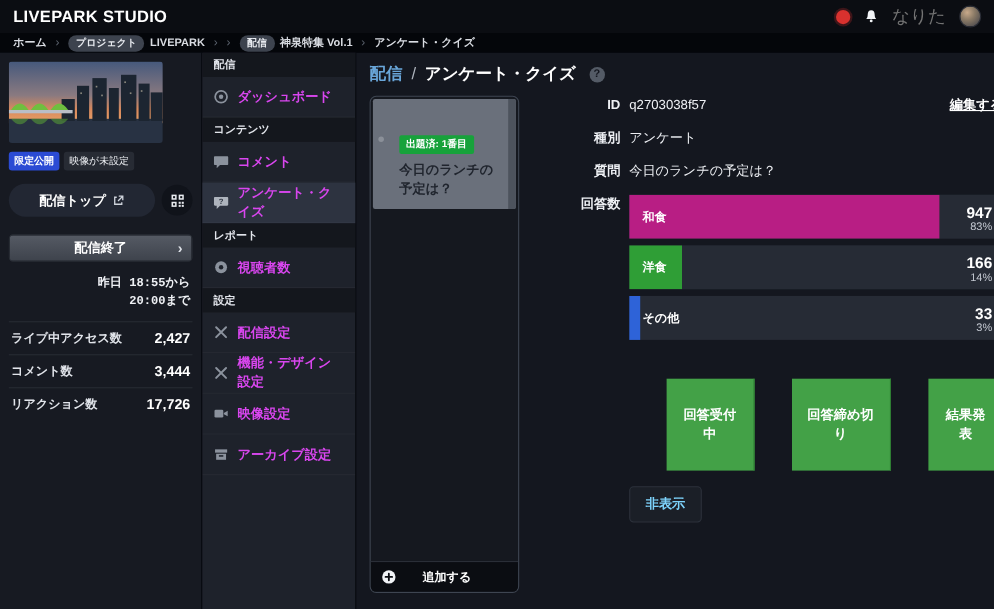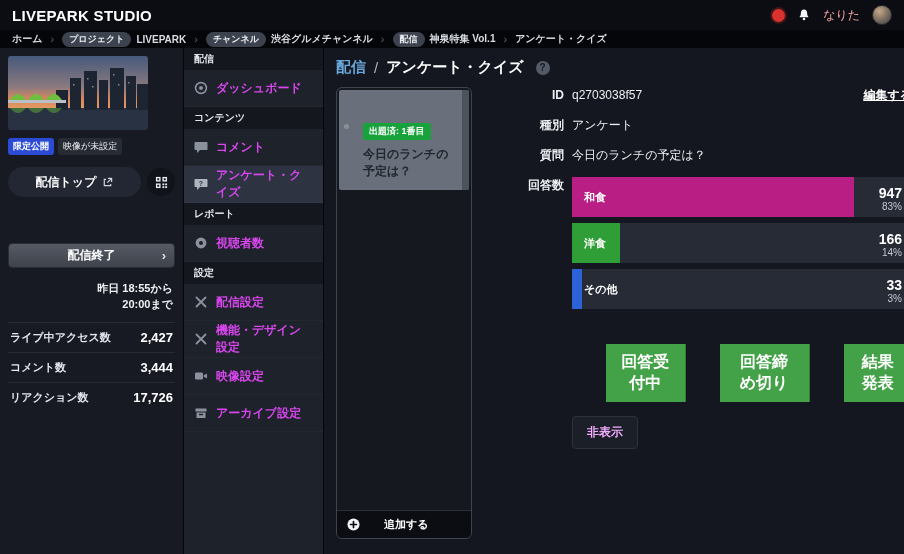--- a/index.html
+++ b/index.html
@@ -8,41 +8,41 @@
     font-family:"Liberation Sans","DejaVu Sans",sans-serif;
     background:#14171f; color:#e6e9ee; overflow:hidden;
     -webkit-font-smoothing:antialiased;
   }
   
   .topbar { height:30px; background:#0b0d12; display:flex; align-items:center; padding:0 12px; }
   .app-title { font-size:15px; font-weight:800; letter-spacing:.3px; color:#fff; }
   .topbar-right { margin-left:auto; display:flex; align-items:center; gap:12px; }
   .record-dot { width:13px; height:13px; border-radius:50%; background:#d8312e; box-shadow:0 0 0 2px rgba(216,49,46,.25); }
   .bell { width:14px; height:14px; display:block; }
-  .user-name { font-size:12px; color:#fca5a5; }
+  .user-name { font-size:16px; color:#737373; }
   .avatar { width:20px; height:20px; border-radius:50%; background:radial-gradient(circle at 35% 30%, #c8a98a 0%, #8a7a66 40%, #3a3c46 100%); border:1px solid #2a2d36; }
   
   .breadcrumb { height:18px; background:#04060a; display:flex; align-items:center; gap:8px; padding:0 12px; font-size:10px; color:#d9dce2; font-weight:700; white-space:nowrap; }
   .crumb { display:flex; align-items:center; gap:5px; cursor:pointer; }
   .crumb-pill { background:#3d434e; color:#e7eaef; border-radius:8px; padding:1px 7px; font-size:9px; font-weight:700; }
   .crumb-sep { color:#5d646f; font-size:11px; font-weight:400; }
   
   .layout { display:flex; height:506px; }
   
   .stream { width:184px; background:#171a22; border-right:1px solid #04060a; padding:8px; flex-shrink:0; }
   .thumb { width:140px; height:74px; border-radius:3px; overflow:hidden; display:block; }
   .badge-row { display:flex; gap:4px; margin-top:8px; }
   .pill-blue { background:#2b4bd4; color:#fff; font-size:9px; font-weight:700; padding:2px 5px; border-radius:3px; }
   .pill-dark { background:#272b34; color:#eef0f4; font-size:9px; font-weight:400; padding:2px 5px; border-radius:3px; }
   .top-row { display:flex; align-items:center; gap:6px; margin-top:12px; }
   .btn-top { flex:1; height:30px; background:#222733; border:none; border-radius:15px; color:#fff; font-size:12px; font-weight:700; display:flex; align-items:center; justify-content:center; gap:6px; cursor:pointer; font-family:inherit; }
   .btn-qr { width:28px; height:28px; border-radius:50%; background:#10131a; border:none; display:flex; align-items:center; justify-content:center; cursor:pointer; }
-  .btn-end { width:100%; height:25px; margin-top:46px; background:linear-gradient(#555a64,#3e434c); border:1px solid #2a2e36; border-radius:4px; color:#fff; font-size:12px; font-weight:800; display:flex; align-items:center; justify-content:center; position:relative; cursor:pointer; font-family:inherit;text-align:center; }
+  .btn-end { width:100%; height:25px; margin-top:16px; background:linear-gradient(#555a64,#3e434c); border:1px solid #2a2e36; border-radius:4px; color:#fff; font-size:12px; font-weight:800; display:flex; align-items:center; justify-content:center; position:relative; cursor:pointer; font-family:inherit;text-align:center; }
   .btn-end .chev { position:absolute; right:8px; font-size:13px; font-weight:700; color:#dfe3e9; }
-  .schedule { text-align:right; font-size:11px; font-weight:700; line-height:16px; margin:12px 2px 10px 0; color:#eef0f4; }
+  .schedule { text-align:right; font-size:11px; font-weight:700; line-height:16px; margin:12px 2px 10px 0; color:#eef0f4;font-family:Liberation Mono, monospace; }
   .stat-row { display:flex; align-items:center; justify-content:space-between; border-top:1px solid #272b34; padding:7px 2px; }
   .stat-label { font-size:11px; font-weight:700; color:#e2e5eb; }
   .stat-value { font-size:13px; font-weight:800; color:#fff; }
   
   .sidenav { width:140px; background:#1e222b; border-right:1px solid #04060a; flex-shrink:0; }
   .nav-header { background:#14171d; font-size:10px; font-weight:800; color:#e2e5eb; padding:4px 10px; }
   .nav-item { display:flex; align-items:center; gap:8px; height:37px; padding:0 10px; font-size:12px; font-weight:700; color:#d946ef; border-bottom:1px solid rgba(255,255,255,.03); cursor:pointer; }
   .nav-item.active { background:#2d3340; }
   .nav-ico { width:14px; height:14px; flex-shrink:0; display:block; }
   
@@ -70,23 +70,23 @@
   .d-value { margin-left:8px; font-size:12px; color:#eef0f4; line-height:17px; }
   .edit-link { margin-left:auto; font-size:12px; font-weight:800; color:#fff; text-decoration:underline; cursor:pointer; }
   .bars { margin-left:8px; flex:1; display:flex; flex-direction:column; gap:6px; }
   .bar-row { position:relative; height:40px; background:#262b35; overflow:hidden; }
   .bar-fill { position:absolute; left:0; top:0; bottom:0; }
   .bar-label { position:absolute; left:12px; top:50%; transform:translateY(-50%); font-size:11px; font-weight:700; color:#fff; z-index:2; }
   .bar-value { position:absolute; right:10px; top:8px; text-align:right; z-index:2; }
   .bar-count { font-size:14px; font-weight:800; color:#fff; line-height:16px; }
   .bar-pct { font-size:10px; color:#c3c8d1; line-height:12px; }
   .status-group { display:inline-flex; margin:22px 0 0 44px; border-radius:4px; overflow:hidden; }
-  .status-btn { background:#43a147; color:#fff; border:none; font-size:16px; font-weight:800; padding:8px 14px; cursor:pointer; border-right:1px solid #2e7d33; font-family:inherit;margin-left:34px; }
+  .status-btn { background:#43a147; color:#fff; border:none; font-size:12px; font-weight:800; padding:25px 14px; cursor:pointer; border-right:1px solid #2e7d33; font-family:inherit;margin-left:34px; }
   .status-btn:last-child { border-right:none; }
-  .btn-hide { display:block; margin:14px 0 0 44px; background:#1b1f27; border:1px solid #2c313b; border-radius:4px; color:#f0abfc; font-size:12px; font-weight:700; padding:7px 14px; cursor:default; font-family:inherit; }
+  .btn-hide { display:block; margin:14px 0 0 44px; background:#1b1f27; border:1px solid #2c313b; border-radius:4px; color:#7dd3fc; font-size:12px; font-weight:700; padding:7px 14px; cursor:default; font-family:inherit; }
 </style>
 </head>
 <body>
 
 <header class="topbar">
   <div class="app-title">LIVEPARK STUDIO</div>
   <div class="topbar-right">
     <div class="record-dot"></div>
     <svg class="bell" viewBox="0 0 16 16">
       <path fill="#f2f4f7" d="M8 1.6c-2.3 0-3.6 1.7-3.6 4.2 0 3-.9 3.7-1.4 4.3-.2.2-.1.6.3.6h9.4c.4 0 .5-.4.3-.6-.5-.6-1.4-1.3-1.4-4.3 0-2.5-1.3-4.2-3.6-4.2z"></path>
@@ -100,24 +100,20 @@
 <nav class="breadcrumb">
   <span class="crumb">
     <span>ホーム</span>
   </span>
   <span class="crumb-sep">›</span>
   <span class="crumb">
     <span class="crumb-pill">プロジェクト</span>
     <span>LIVEPARK</span>
   </span>
   <span class="crumb-sep">›</span>
-  <span class="crumb">
-    <span class="crumb-pill">チャンネル</span>
-    <span>渋谷グルメチャンネル</span>
-  </span>
   <span class="crumb-sep">›</span>
   <span class="crumb">
     <span class="crumb-pill">配信</span>
     <span>神泉特集 Vol.1</span>
   </span>
   <span class="crumb-sep">›</span>
   <span class="crumb">
     <span>アンケート・クイズ</span>
   </span>
 </nav>

